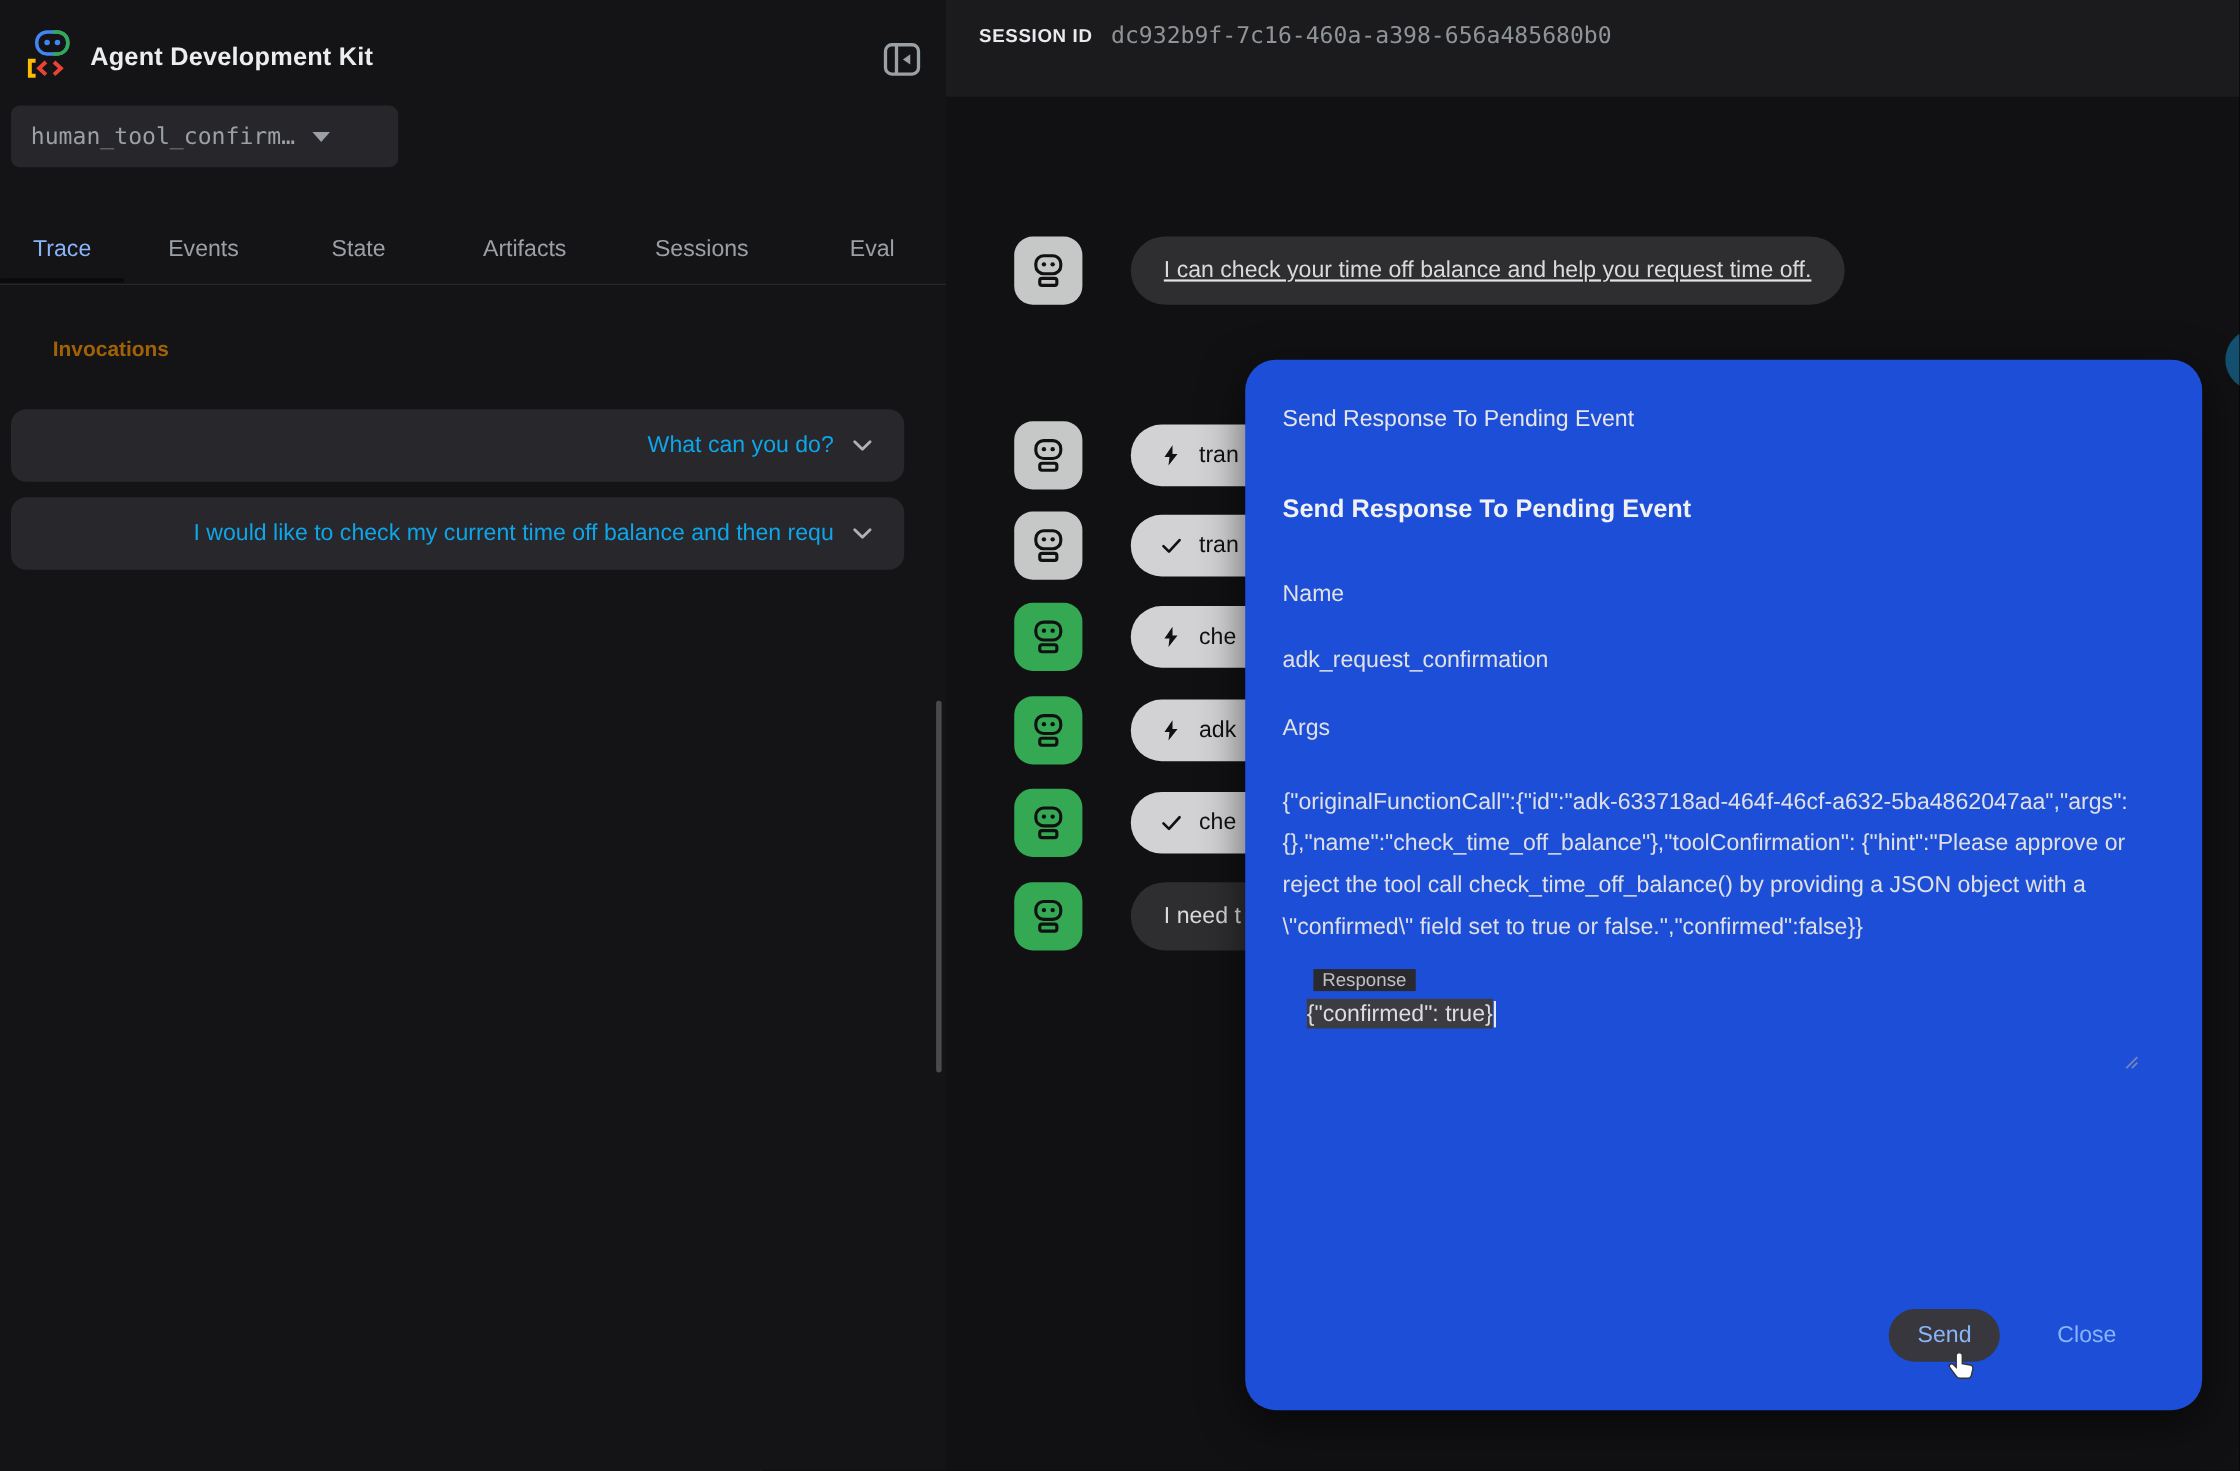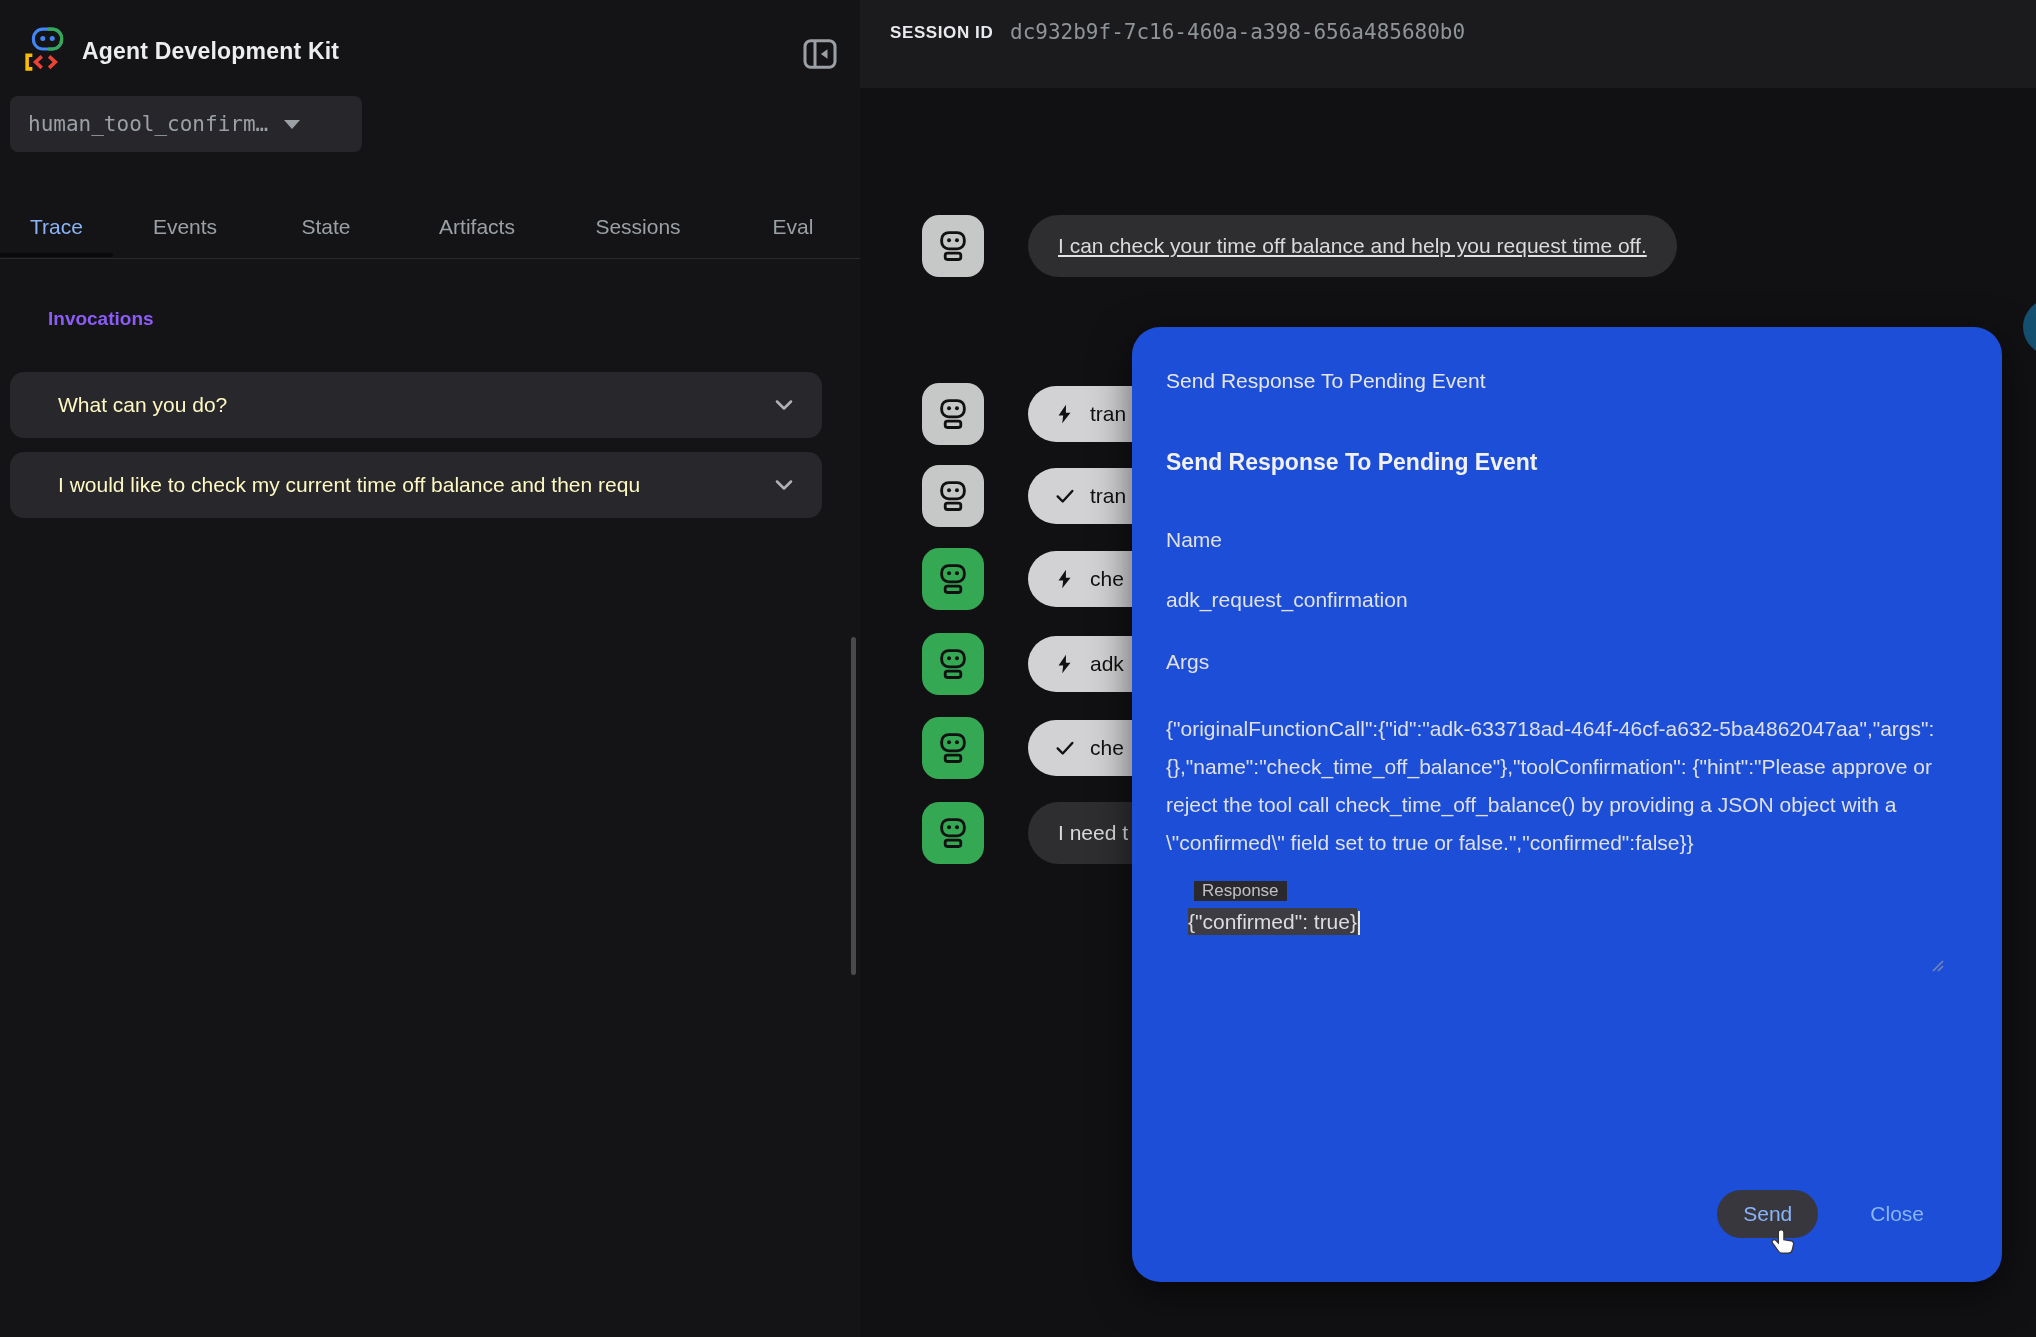--- a/index.html
+++ b/index.html
@@ -20,26 +20,26 @@
     display:flex;align-items:center;padding:0 18px;box-sizing:border-box;cursor:pointer;
   }
   .agent-pill .agent-name{font-family:"DejaVu Sans Mono",monospace;font-size:21px;color:#9aa0a6;white-space:nowrap;overflow:hidden;}
   .caret-down{width:0;height:0;border-left:8px solid transparent;border-right:8px solid transparent;border-top:9px solid #9aa0a6;margin-left:16px;flex:none;}
   
   .tabs{position:absolute;left:0;top:198px;width:860px;height:60px;border-bottom:1px solid #2a2a2d;}
   .tab{position:absolute;top:0;height:58px;display:flex;align-items:center;justify-content:center;font-size:21px;color:#9aa0a6;cursor:pointer;}
   .tab.active{color:#8ab4f8;}
   .ink-bar{position:absolute;left:0;top:55px;width:113px;height:4px;background:#0a0a0b;border-radius:2px;}
   
-  .invocations-heading{position:absolute;left:48px;top:308px;font-size:19px;font-weight:bold;color:#8b5cf6;}
+  .invocations-heading{position:absolute;left:48px;top:308px;font-size:19px;font-weight:bold;color:#a16207;}
   .invocation-card{
     position:absolute;left:10px;width:812px;height:66px;background:#28272b;border-radius:14px;
     display:flex;align-items:center;box-sizing:border-box;padding:0 24px 0 48px;cursor:pointer;
   }
-  .invocation-card .inv-text{font-size:21px;color:#fef9c3;flex:1;white-space:nowrap;overflow:hidden;}
+  .invocation-card .inv-text{font-size:21px;color:#0ea5e9;flex:1;white-space:nowrap;overflow:hidden;text-align:right;}
   .chev{width:28px;height:28px;flex:none;margin-left:12px;}
   .left-scrollbar{position:absolute;left:851px;top:637px;width:5px;height:338px;background:#4a4a4e;border-radius:3px;cursor:grab;}
   
   #right-panel{position:absolute;left:860px;top:0;width:1176px;height:1337px;background:#111113;}
   .session-header{position:absolute;left:0;top:0;width:1176px;height:88px;background:#1b1b1d;display:flex;align-items:flex-start;}
   .session-label{position:absolute;left:30px;top:23px;font-size:17px;font-weight:bold;color:#e8eaed;letter-spacing:.6px;}
   .session-id{position:absolute;left:150px;top:20px;font-family:"DejaVu Sans Mono",monospace;font-size:21px;color:#8f9499;}
   
   .chat-row{position:absolute;left:62px;display:flex;align-items:center;}
   .bot-avatar{width:62px;height:62px;border-radius:17px;display:flex;align-items:center;justify-content:center;flex:none;}

